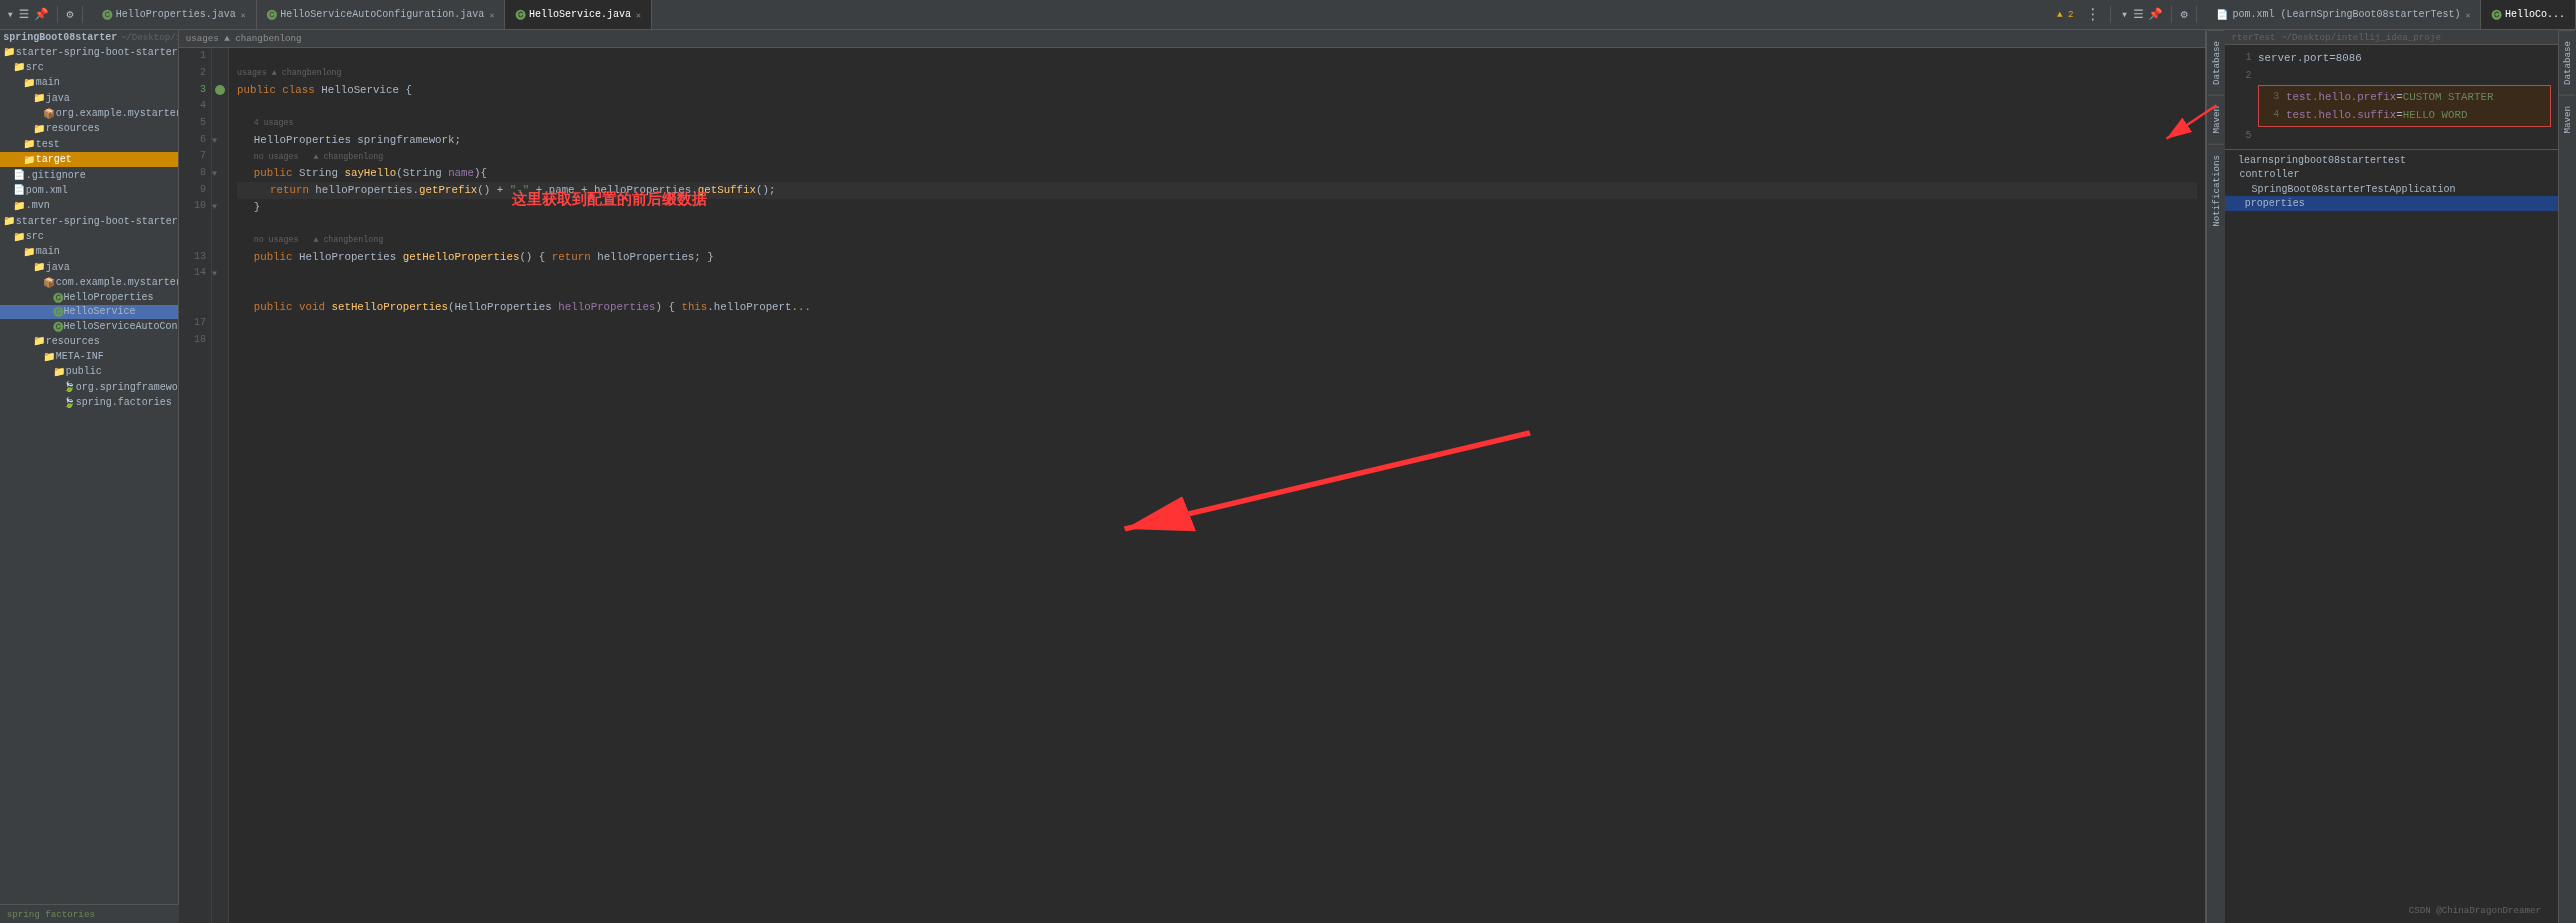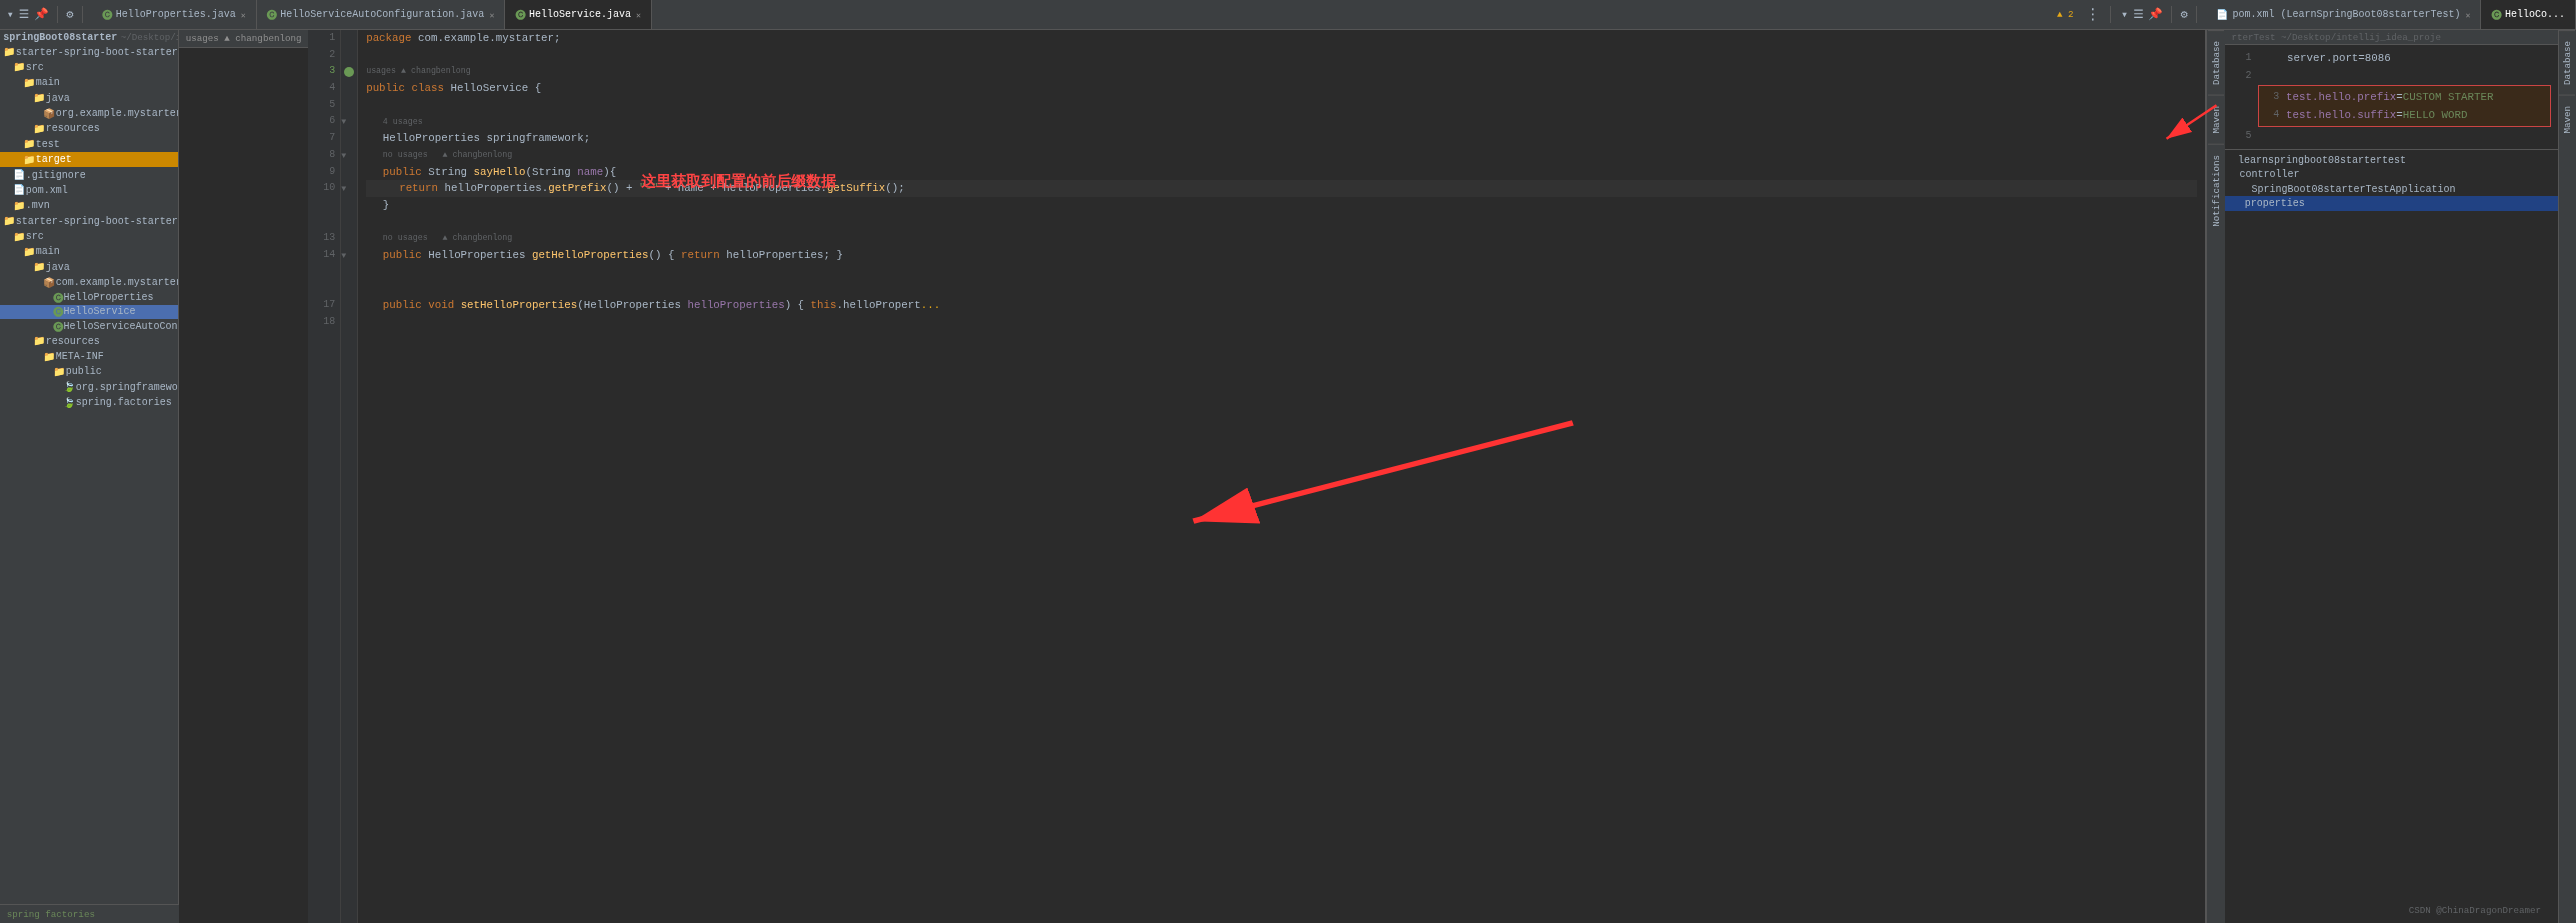--- a/index.html
+++ b/index.html
@@ -172,21 +172,21 @@
       align-items: center;
       padding: 1.7px 6.7px;
       cursor: pointer;
       white-space: nowrap;
     }
     .right-sidebar-item.selected-blue { background: #214283; }
 
     .editor-left {
       flex: 1;
       display: flex;
-      flex-direction: row;
+      flex-direction: column;
       overflow: hidden;
       border-right: 0.8px solid #555;
     }
     .editor-right {
       width: 333px;
       display: flex;
       flex-direction: column;
       background: #2b2b2b;
       flex-shrink: 0;
     }
@@ -469,23 +469,20 @@
           <div style="height:16.7px;"></div>
           <div style="height:16.7px;"></div>
           <div style="height:16.7px;"></div>
           <div style="height:16.7px; display:flex; align-items:center;">
             <span style="font-size:8.3px; color:#606366;">▼</span>
           </div>
         </div>
 
         <div class="code-lines">
 
-          <div class="code-line">
-            <span class="kw">package</span>&nbsp;<span class="plain">com.example.mystarter;</span>
-          </div>
 
           <div class="code-line">&nbsp;</div>
 
           <div class="code-line">
             <span class="meta small-meta">usages  ▲ changbenlong</span>
           </div>
 
           <div class="code-line">
             <span class="kw">public class</span>&nbsp;<span class="type">HelloService</span>&nbsp;<span class="plain">{</span>
           </div>
@@ -567,21 +564,21 @@
     <div class="editor-right" style="position:relative;">
 
       <div style="background:#3c3f41; padding:1.7px 6.7px; font-size:9.2px; color:#606366; border-bottom:0.8px solid #555; flex-shrink:0;">
         <span>rterTest ~/Desktop/intellij_idea_proje</span>
       </div>
 
       <div class="editor-right-props">
 
         <div style="display:flex; line-height:18.3px;">
           <span style="width:20px; color:#606366; text-align:right; margin-right:6.7px; font-size:10px;">1</span>
-          <span style="color:#a9b7c6;margin-left:29px;">server.port=8086</span>
+          <span style="color:#a9b7c6;">server.port=8086</span>
         </div>
         <div style="display:flex; line-height:18.3px;">
           <span style="width:20px; color:#606366; text-align:right; margin-right:6.7px; font-size:10px;">2</span>
           <span>&nbsp;</span>
         </div>
 
         <div style="border:1.7px solid #cc4444; background:#3a2a1a; padding:1.7px 3.3px; margin-left:27px;">
           <div style="display:flex; line-height:18.3px;">
             <span style="width:16.7px; color:#606366; text-align:right; margin-right:6.7px; font-size:10px;">3</span>
             <span style="color:#9876aa;">test.hello.prefix</span>

